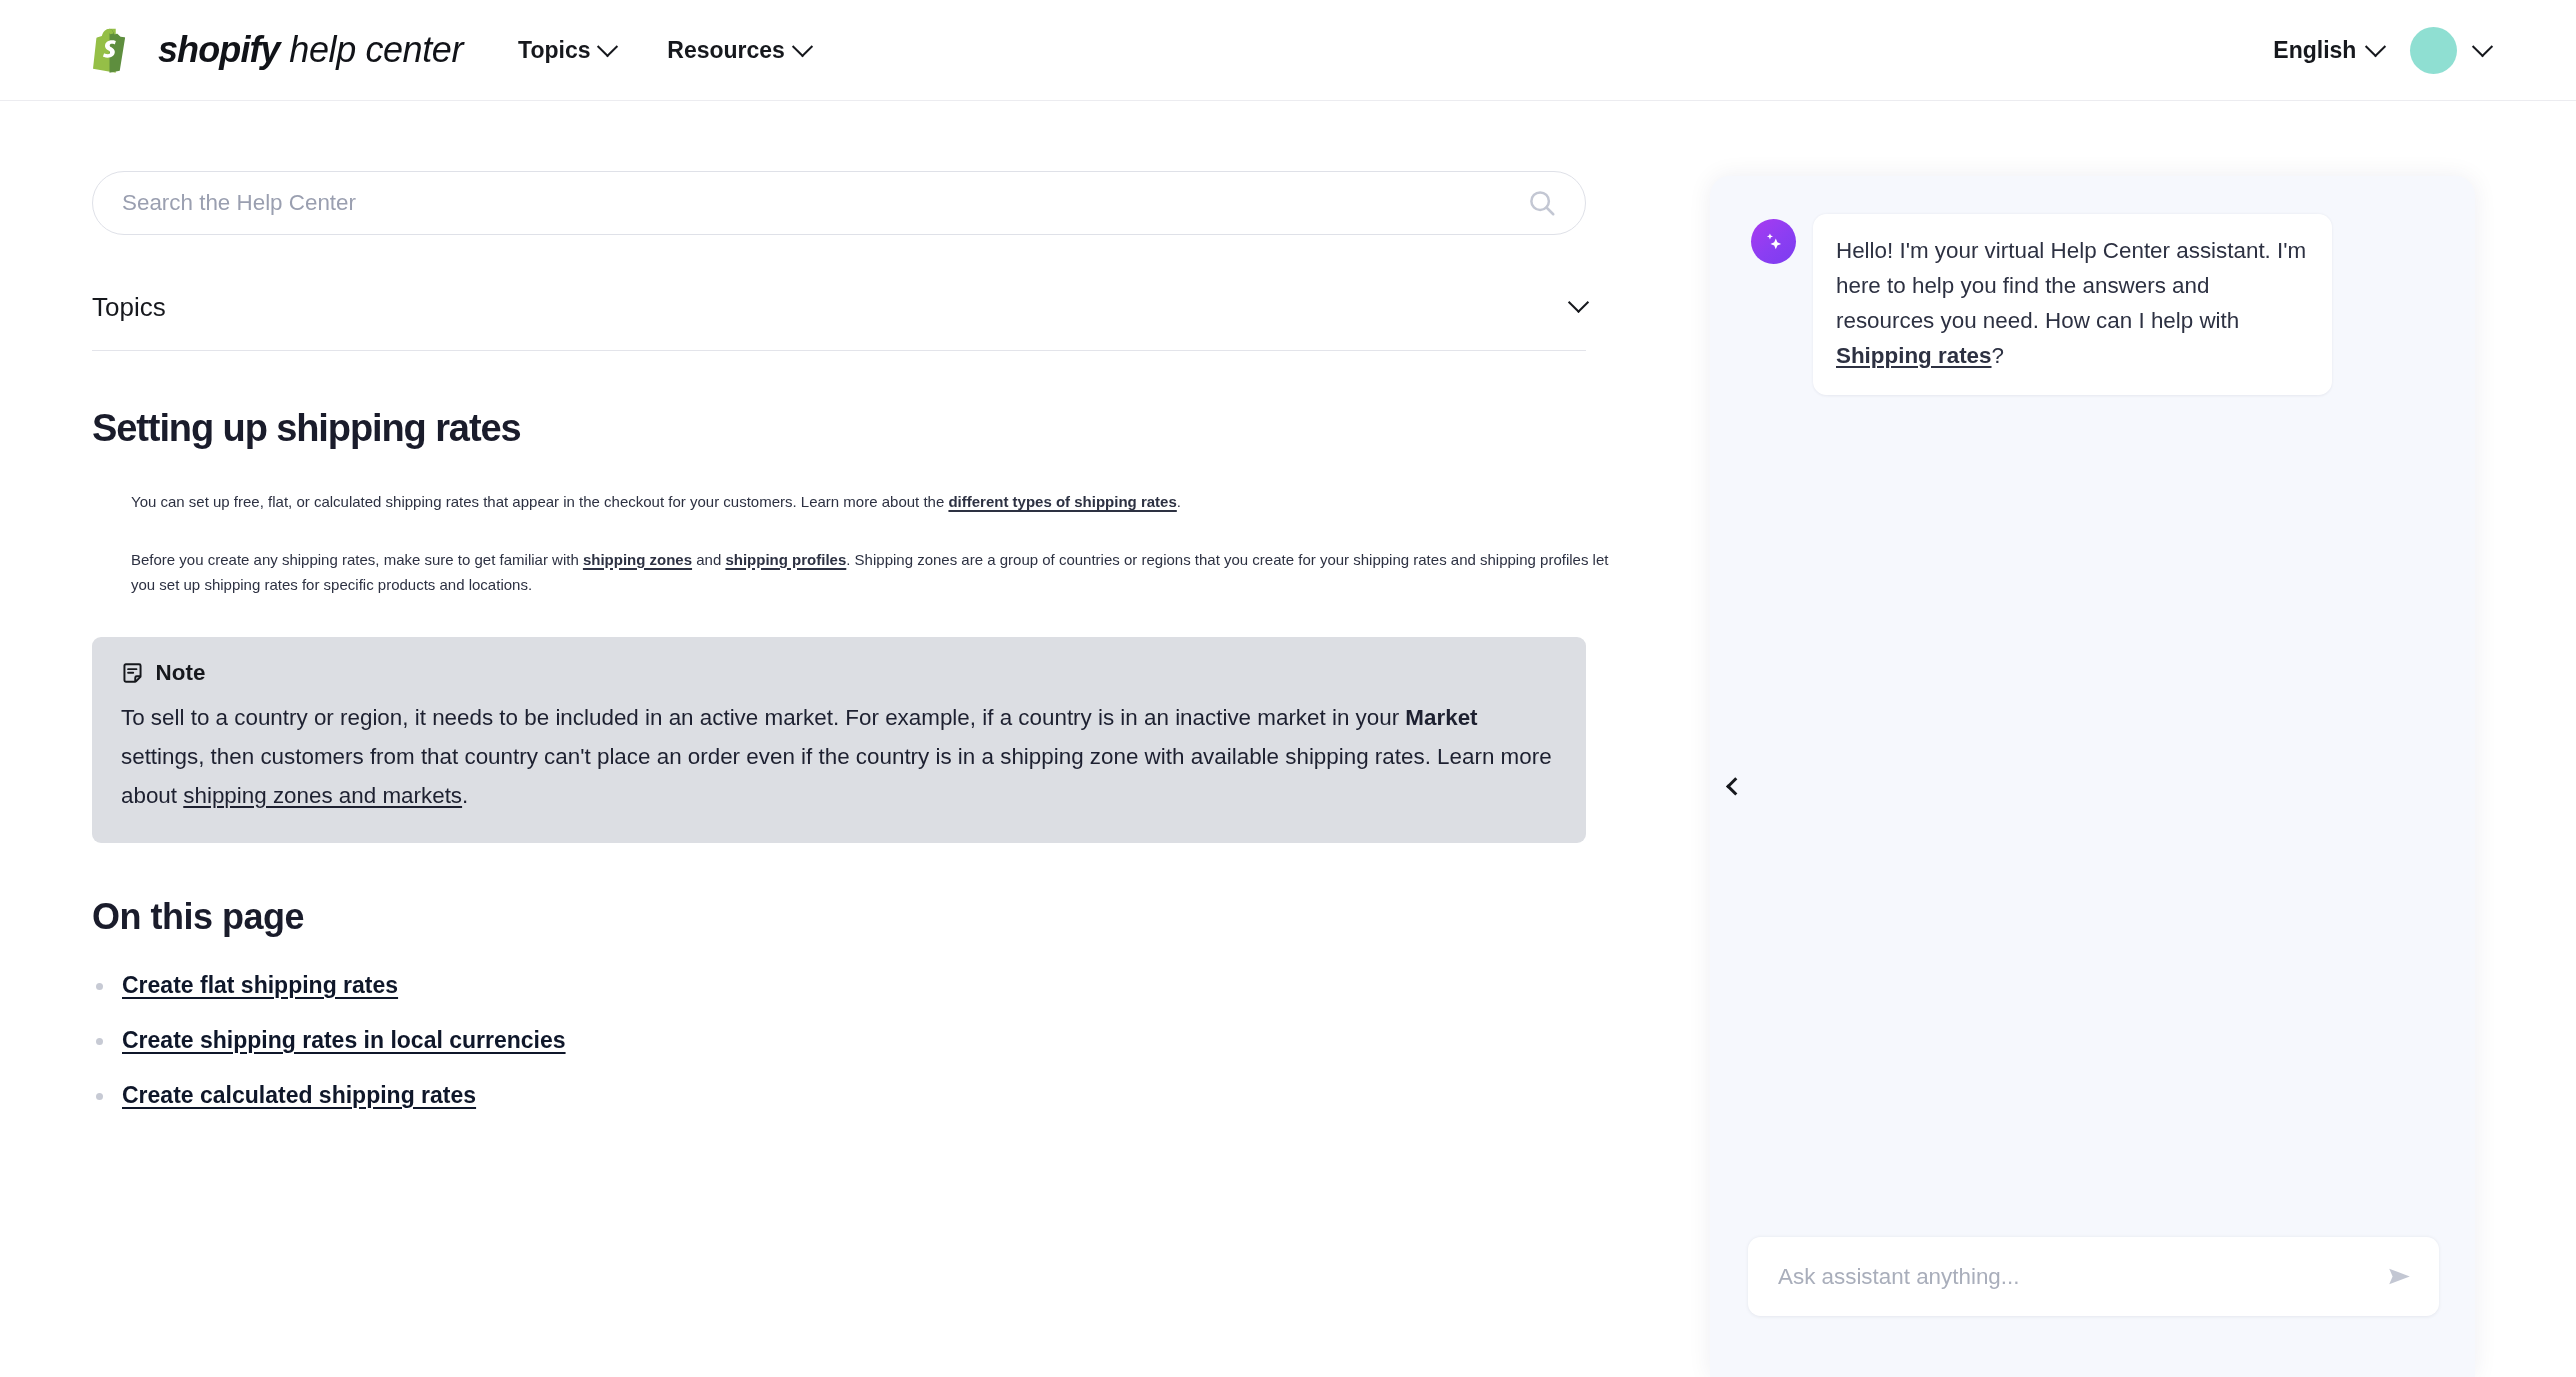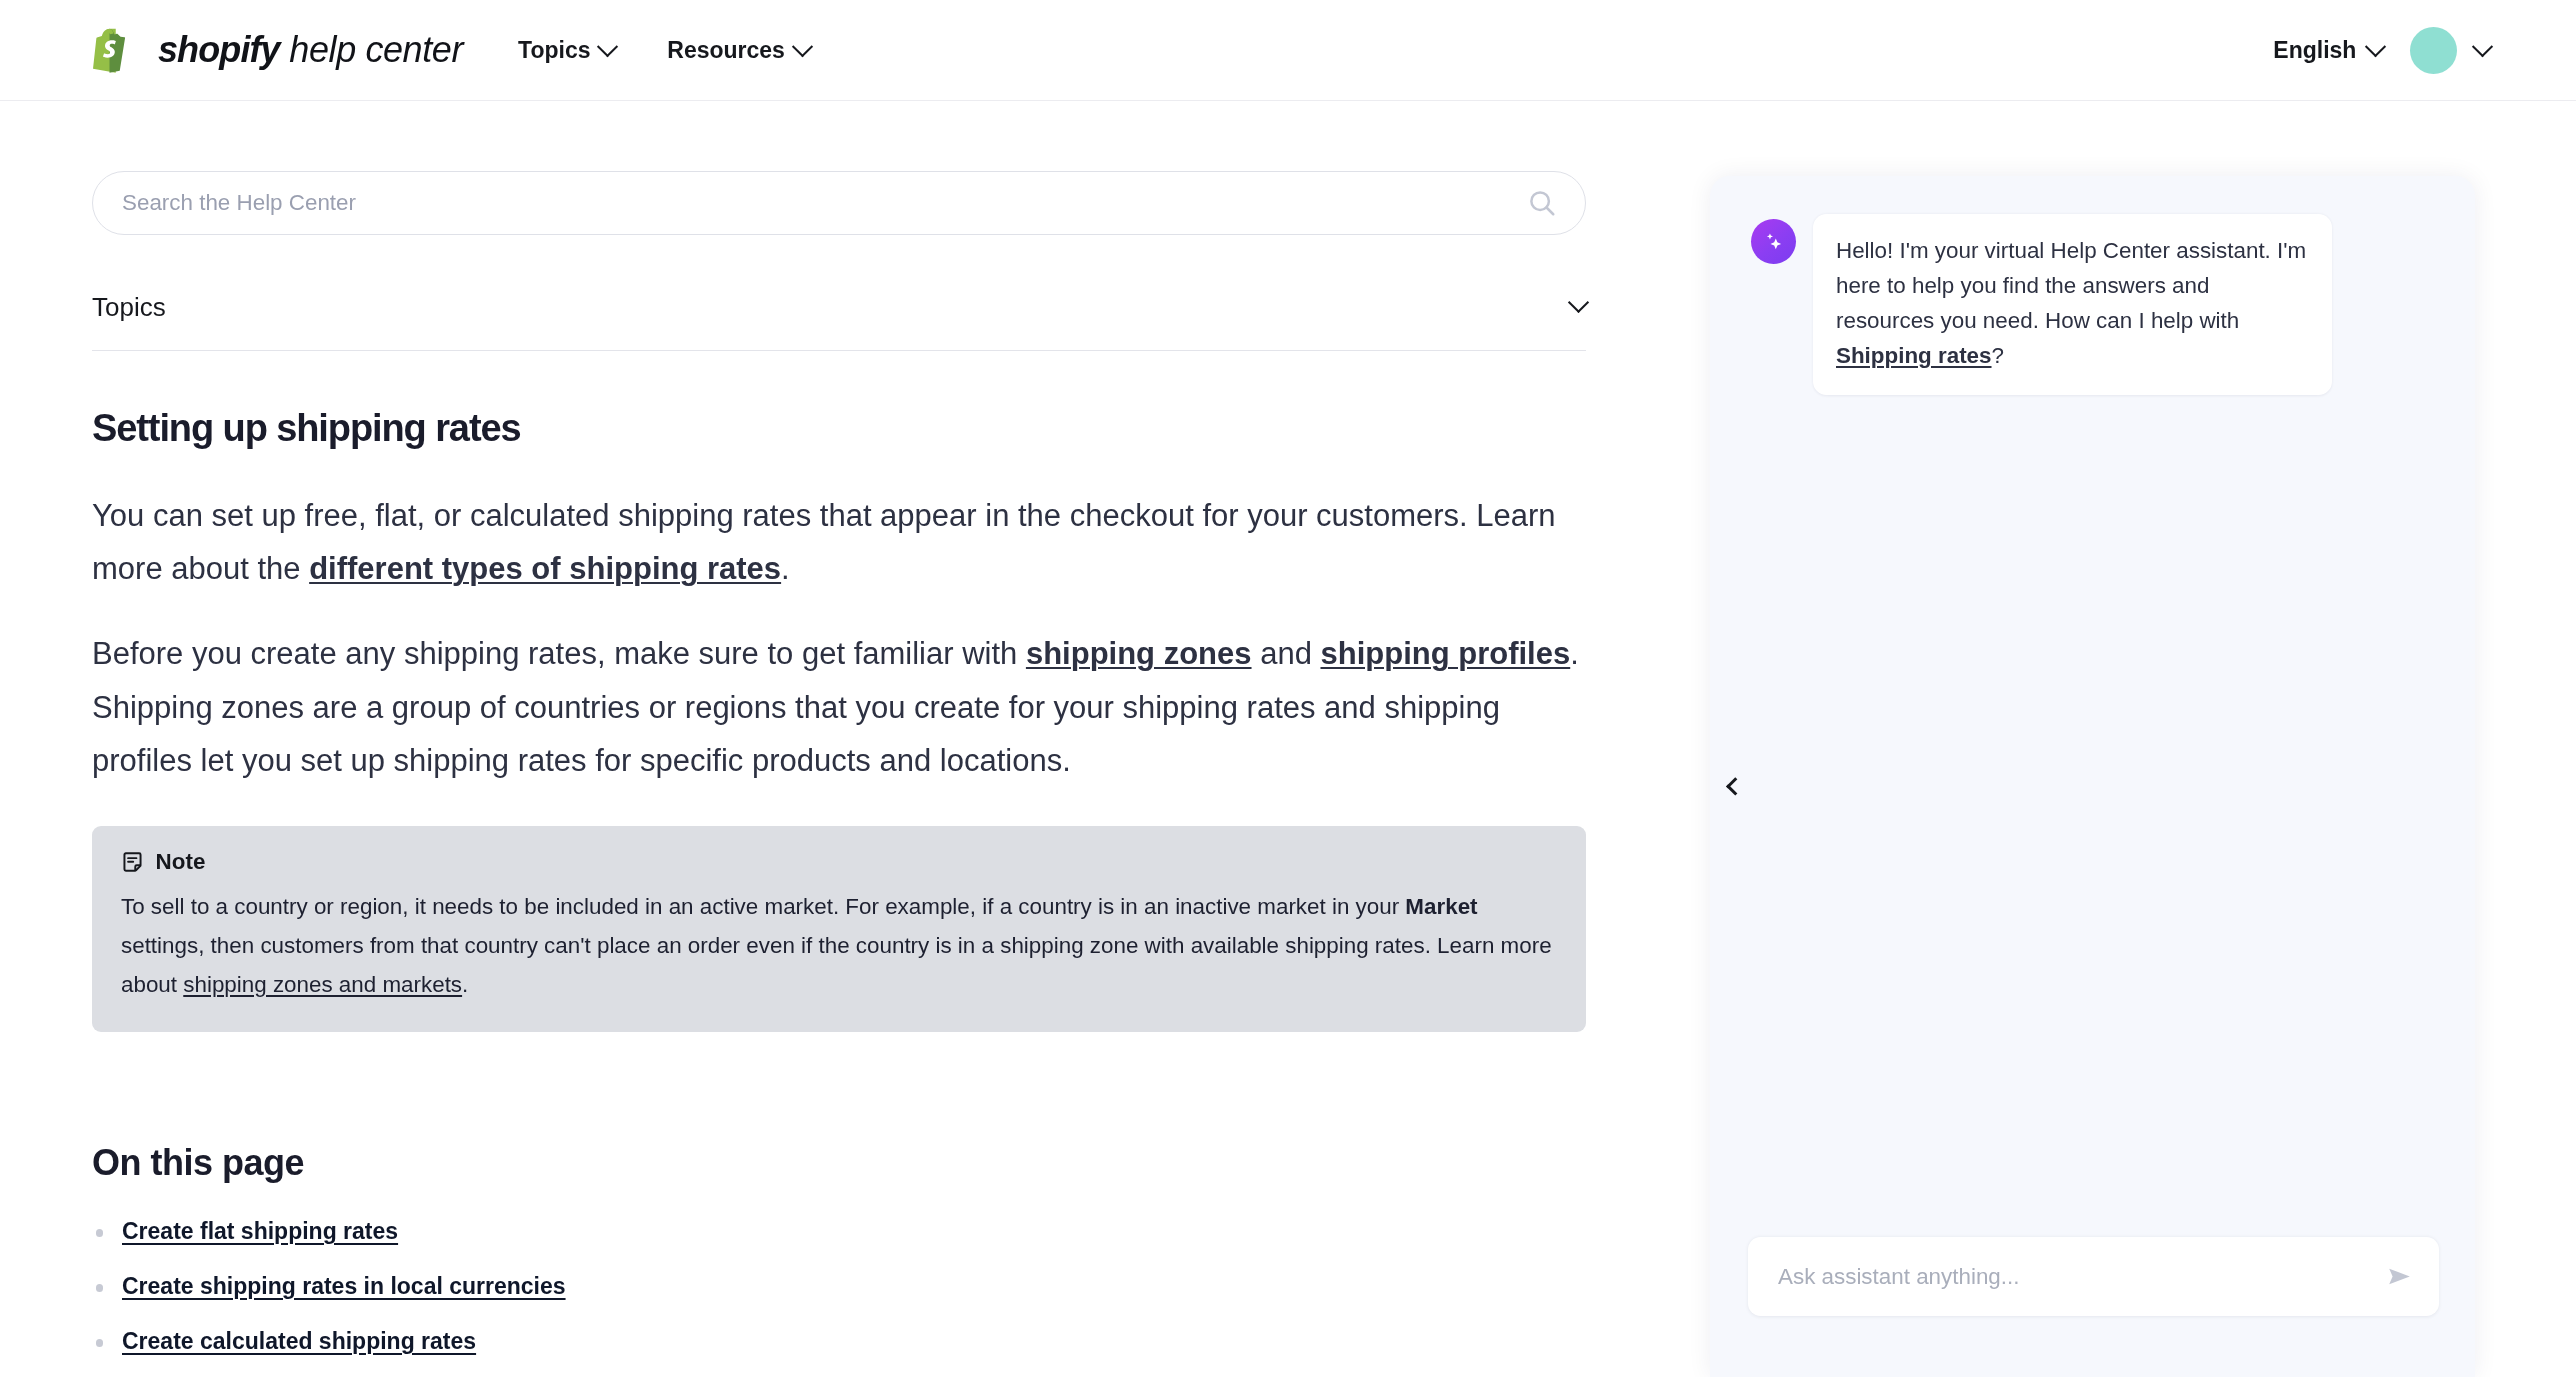--- a/index.html
+++ b/index.html
@@ -145,23 +145,24 @@
     font-size: 38px;
     font-weight: 700;
     letter-spacing: -1.1px;
     color: #1a1c2b;
     line-height: 1.1;
   }
 
   .para {
     margin-top: 39px;
     width: 1494px;
-    font-size: 31px;
+    font-size: 15px;
     line-height: 1.72;
     color: #2d3142;
+    margin-left: 39px;
   }
   .para.second { margin-top: 32px; }
   .para a, .inline-link {
     color: #2d3142;
     text-decoration: underline;
     text-decoration-thickness: 1.8px;
     text-underline-offset: 2.7px;
     font-weight: 700;
     cursor: pointer;
   }
@@ -190,21 +191,21 @@
   .note-body a {
     color: #1d2030;
     text-decoration: underline;
     text-decoration-thickness: 1.8px;
     text-underline-offset: 2.7px;
     font-weight: 400;
     cursor: pointer;
   }
 
   .otp-title {
-    margin-top: 110px;
+    margin-top: 53px;
     font-size: 36px;
     font-weight: 700;
     letter-spacing: -0.5px;
     color: #1a1c2b;
   }
   .otp-list { margin-top: 34px; list-style: none; }
   .otp-list li {
     position: relative;
     padding-left: 30px;
     margin-bottom: 28px;

